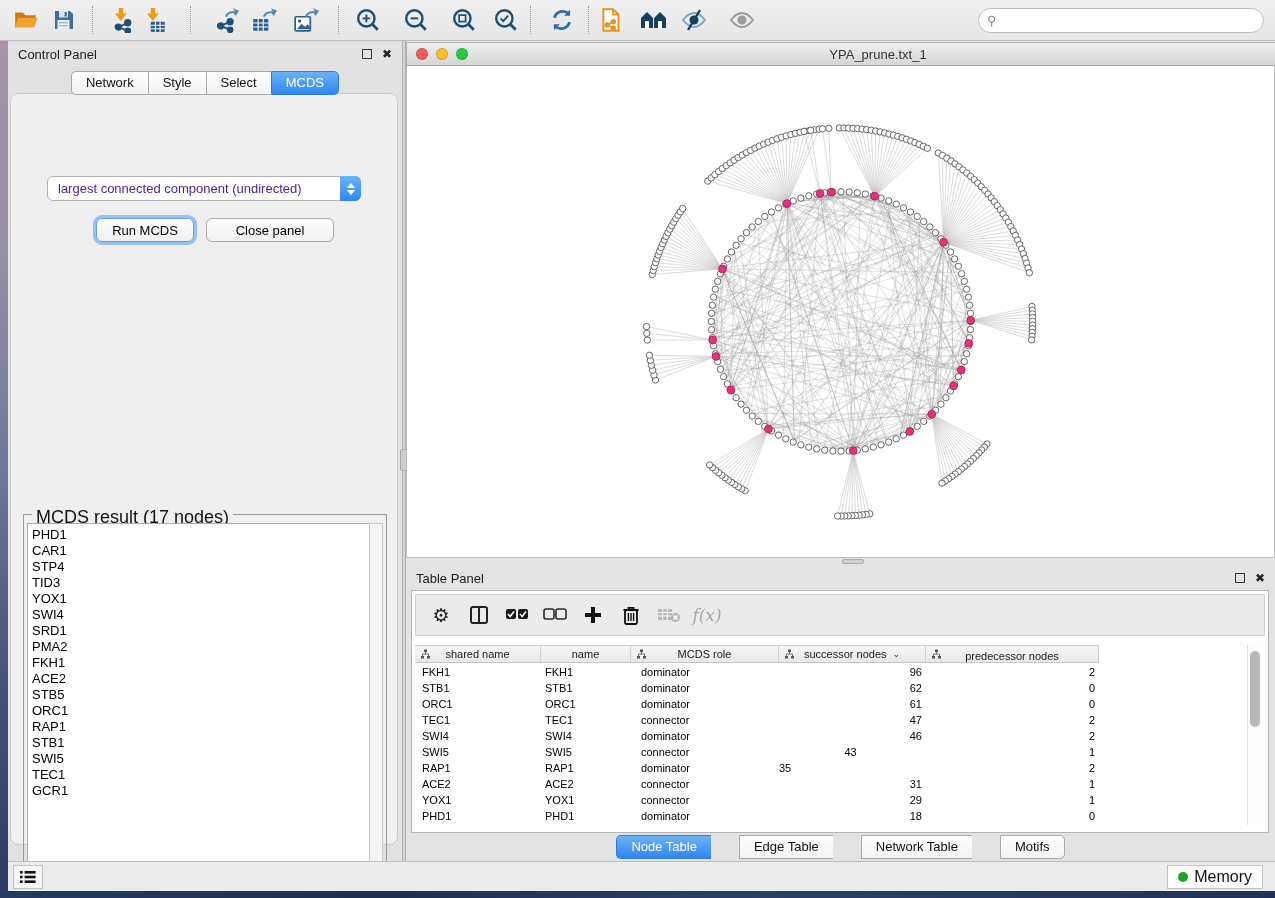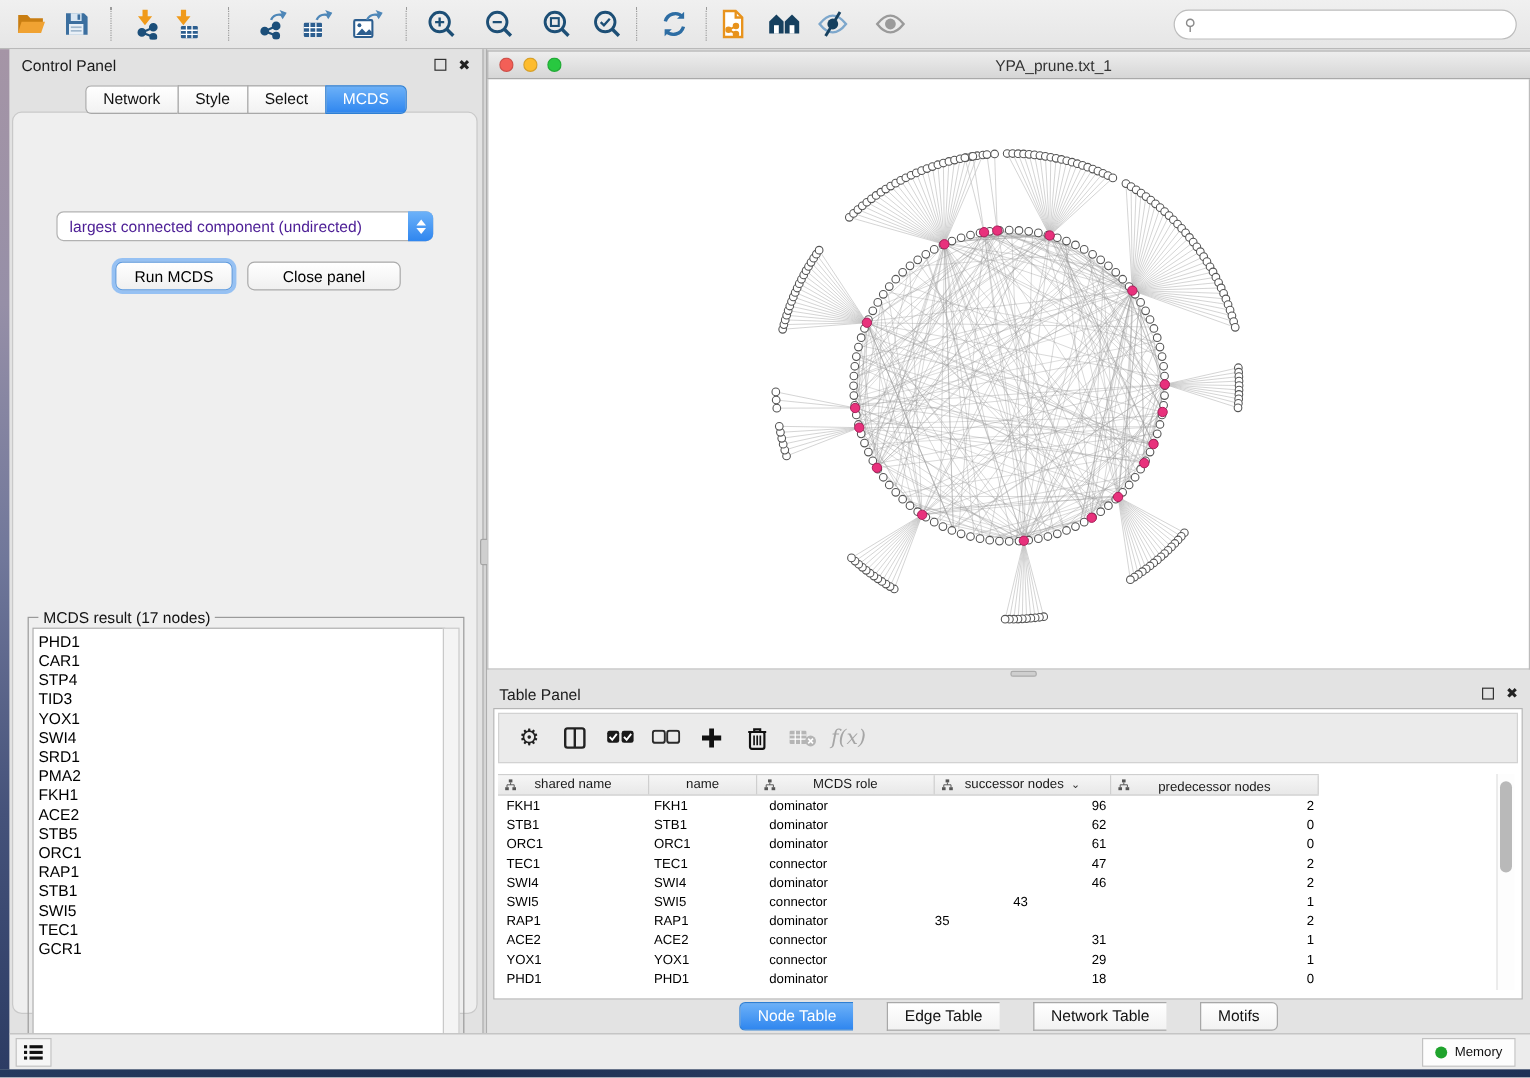--- a/index.html
+++ b/index.html
@@ -43,21 +43,21 @@
     border:1px solid #b2b2b2; border-radius:6px; display:flex; align-items:center; }
   .combo .val { flex:1; font-size:13px; padding-left:10px; color:#4c1d95; white-space:nowrap; }
   .combo .step { width:21px; height:25px; margin:-1px -1px -1px 0; border-radius:0 6px 6px 0;
     background:linear-gradient(#6db2f9,#2f86ef); display:flex; flex-direction:column; align-items:center; justify-content:center; gap:2px; }
   .tri-up { width:0; height:0; border-left:4px solid transparent; border-right:4px solid transparent; border-bottom:5px solid #fff; }
   .tri-dn { width:0; height:0; border-left:4px solid transparent; border-right:4px solid transparent; border-top:5px solid #fff; }
   .btn { position:absolute; height:24px; background:linear-gradient(#ffffff,#f0f0f0); border:1px solid #ababab;
     border-radius:6px; font-size:13px; color:#000; display:flex; align-items:center; justify-content:center; }
   .btn.focus { box-shadow:0 0 0 3px rgba(77,155,245,.55); border-color:#5f9ce0; }
   .groupbox { position:absolute; left:12px; top:420px; width:364px; height:372px; border:1px solid #9a9a9a; }
-  .groupbox .gtitle { position:absolute; left:8px; top:-8px; background:#efefef; padding:0 4px; font-size:13px; color:#111; }
+  .groupbox .gtitle { position:absolute; left:8px; top:-8px; background:#efefef; padding:0 4px; font-size:18px; color:#111; }
   .mcds-list { position:absolute; left:3px; top:8px; width:344px; height:358px; background:#fff;
     border:1px solid #ababab; overflow:hidden; font-size:13px; line-height:16px; color:#000; padding:3px 0 0 4px; }
   .mcds-scroll { position:absolute; right:3px; top:8px; width:14px; height:358px; background:#f4f4f4; border:1px solid #c9c9c9; }
 
   
   .vsplit { left:402px; top:41px; width:4px; height:820px; background:#d6d6d6; border-left:1px solid #aeaeae; border-right:1px solid #aeaeae; }
   .vsplit .hndl { position:absolute; left:-3px; top:408px; width:9px; height:22px; background:#cfcfcf; border:1px solid #a5a5a5; border-radius:2px; }
   .hsplit { left:406px; top:558px; width:869px; height:7px; background:#e3e3e3; }
   .hsplit .hndl { position:absolute; left:436px; top:1px; width:22px; height:5px; background:#cfcfcf; border:1px solid #ababab; border-radius:2px; }
 
@@ -84,21 +84,21 @@
   .tr { display:flex; height:16px; align-items:center; }
   .td { font-size:11px; color:#000; white-space:nowrap; overflow:hidden; }
   .tscroll { position:absolute; right:6px; top:54px; width:15px; height:180px; background:#fdfdfd; border-left:1px solid #e0e0e0; }
   .tscroll .thumb { position:absolute; left:2px; top:6px; width:10px; height:76px; background:#b9b9b9; border-radius:6px; }
   .tp-tabs { position:absolute; left:0; right:0; top:270px; display:flex; justify-content:center;gap:28px; }
 
   
   .statusbar { left:8px; top:861px; width:1267px; height:30px; background:#ececec; border-top:1px solid #bcbcbc; }
   .sb-left { position:absolute; left:5px; top:3px; width:30px; height:24px; background:#f6f6f6; border:1px solid #c2c2c2; display:flex; align-items:center; justify-content:center; }
   .memory { position:absolute; right:12px; top:3px; height:24px; background:#fdfdfd; border:1px solid #c2c2c2;
-    display:flex; align-items:center; padding:0 10px; font-size:11px; color:#111; gap:6px; }
+    display:flex; align-items:center; padding:0 10px; font-size:16px; color:#111; gap:6px; }
   .memdot { width:10px; height:10px; border-radius:50%; background:#1fa32c; }
 
   .fx { font-family:"DejaVu Serif","Liberation Serif",serif; font-style:italic; font-size:17px; color:#a6a6a6; }
 </style>
 </head>
 <body>
 
 <div class="abs toolbar">
   <div class="tbtn" style="left:8px">
     <svg width="26" height="26" viewBox="0 0 24 24">

